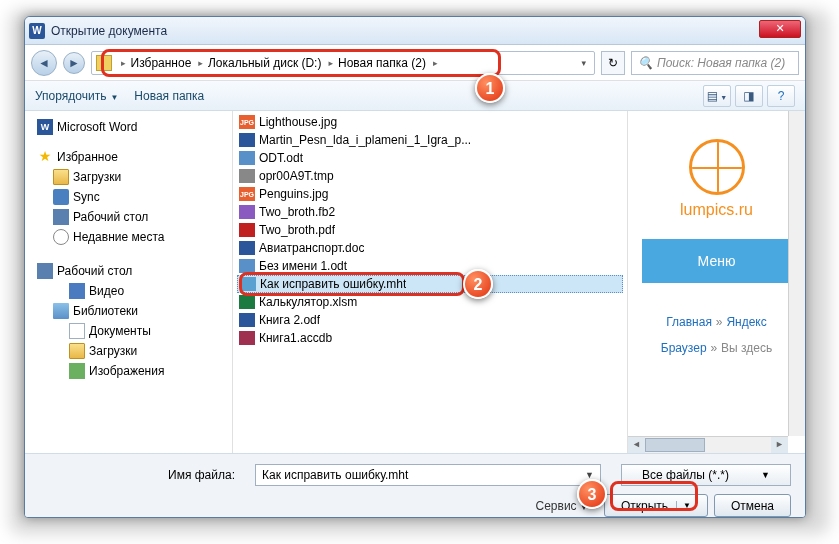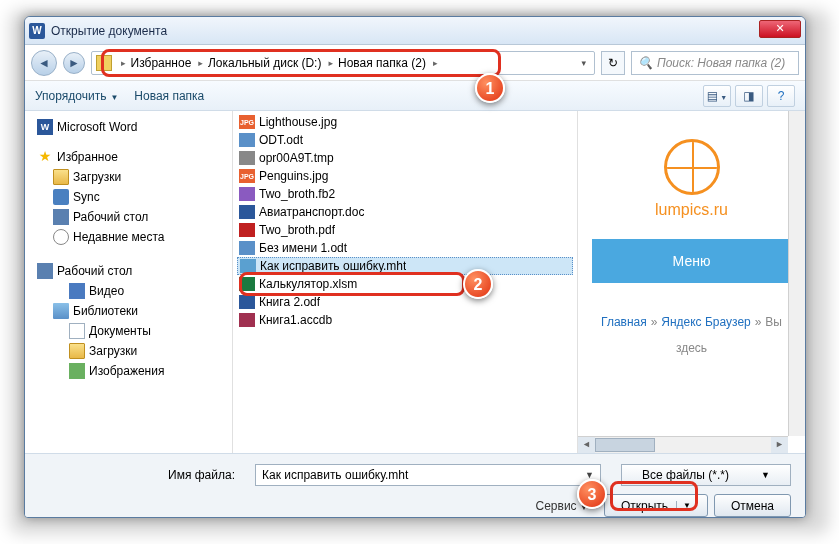--- a/index.html
+++ b/index.html
@@ -52,21 +52,21 @@
 .fi-odt{background:#5a90c8;}
 .fi-tmp{background:#888;}
 .fi-fb2{background:#8a5ac0;}
 .fi-pdf{background:#c02020;}
 .fi-doc2{background:#2b579a;}
 .fi-mht{background:#5aa0d0;}
 .fi-xls{background:#1a7a40;}
 .fi-7z{background:#c0a020;}
 .fi-db{background:#a03050;}
 .ftxt{white-space:nowrap;overflow:hidden;}
-.preview{width:228px;border-left:1px solid #e0e0e0;background:#fff;padding:8px;position:relative;}
+.preview{width:178px;border-left:1px solid #e0e0e0;background:#fff;padding:8px;position:relative;}
 .preview .logo{text-align:center;margin-top:20px;}
 .orange-circ{width:56px;height:56px;border:3px solid #f59020;border-radius:50%;margin:0 auto 6px;position:relative;overflow:hidden;}
 .orange-circ::before{content:"";position:absolute;top:50%;left:0;right:0;border-top:2px solid #f59020;}
 .orange-circ::after{content:"";position:absolute;left:50%;top:0;bottom:0;border-left:2px solid #f59020;}
 .brand{color:#f59020;font-size:16px;text-align:center;}
 .menu-btn{background:#4aa8e0;color:#fff;text-align:center;padding:14px;margin:20px 6px;font-size:14px;}
 .crumbs-prev{padding:6px;color:#2070c0;font-size:14px;line-height:25px;text-align:center;}
 .crumbs-prev .gray{color:#888;}
 .p-scroll{position:absolute;bottom:0;left:0;right:17px;height:17px;background:#f0f0f0;border-top:1px solid #d0d0d0;}
 .p-scroll-thumb{position:absolute;left:17px;width:60px;top:1px;bottom:1px;background:#c8d4e0;border:1px solid #a0b0c0;}
@@ -198,42 +198,46 @@
           </div>
       </div>
     </div>
 
     <div class="filelist" id="filelist">
         <div class="file-row">
           <span class="fico fi-jpg"></span>
           <span class="ftxt">Lighthouse.jpg</span>
         </div>
         <div class="file-row">
+          <span class="fico fi-doc"></span>
+          <span class="ftxt">Martin_Pesn_lda_i_plameni_1_Igra_p...</span>
+        </div>
+        <div class="file-row">
           <span class="fico fi-odt"></span>
           <span class="ftxt">ODT.odt</span>
         </div>
         <div class="file-row">
           <span class="fico fi-tmp"></span>
           <span class="ftxt">opr00A9T.tmp</span>
         </div>
         <div class="file-row">
           <span class="fico fi-jpg"></span>
           <span class="ftxt">Penguins.jpg</span>
         </div>
         <div class="file-row">
           <span class="fico fi-fb2"></span>
           <span class="ftxt">Two_broth.fb2</span>
         </div>
         <div class="file-row">
+          <span class="fico fi-pdf"></span>
+          <span class="ftxt">Two_broth.pdf</span>
+        </div>
+        <div class="file-row">
           <span class="fico fi-doc2"></span>
           <span class="ftxt">Авиатранспорт.doc</span>
-        </div>
-        <div class="file-row">
-          <span class="fico fi-pdf"></span>
-          <span class="ftxt">Two_broth.pdf</span>
         </div>
         <div class="file-row">
           <span class="fico fi-odt"></span>
           <span class="ftxt">Без имени 1.odt</span>
         </div>
         <div class="file-row sel">
           <span class="fico fi-mht"></span>
           <span class="ftxt">Как исправить ошибку.mht</span>
         </div>
         <div class="file-row">

